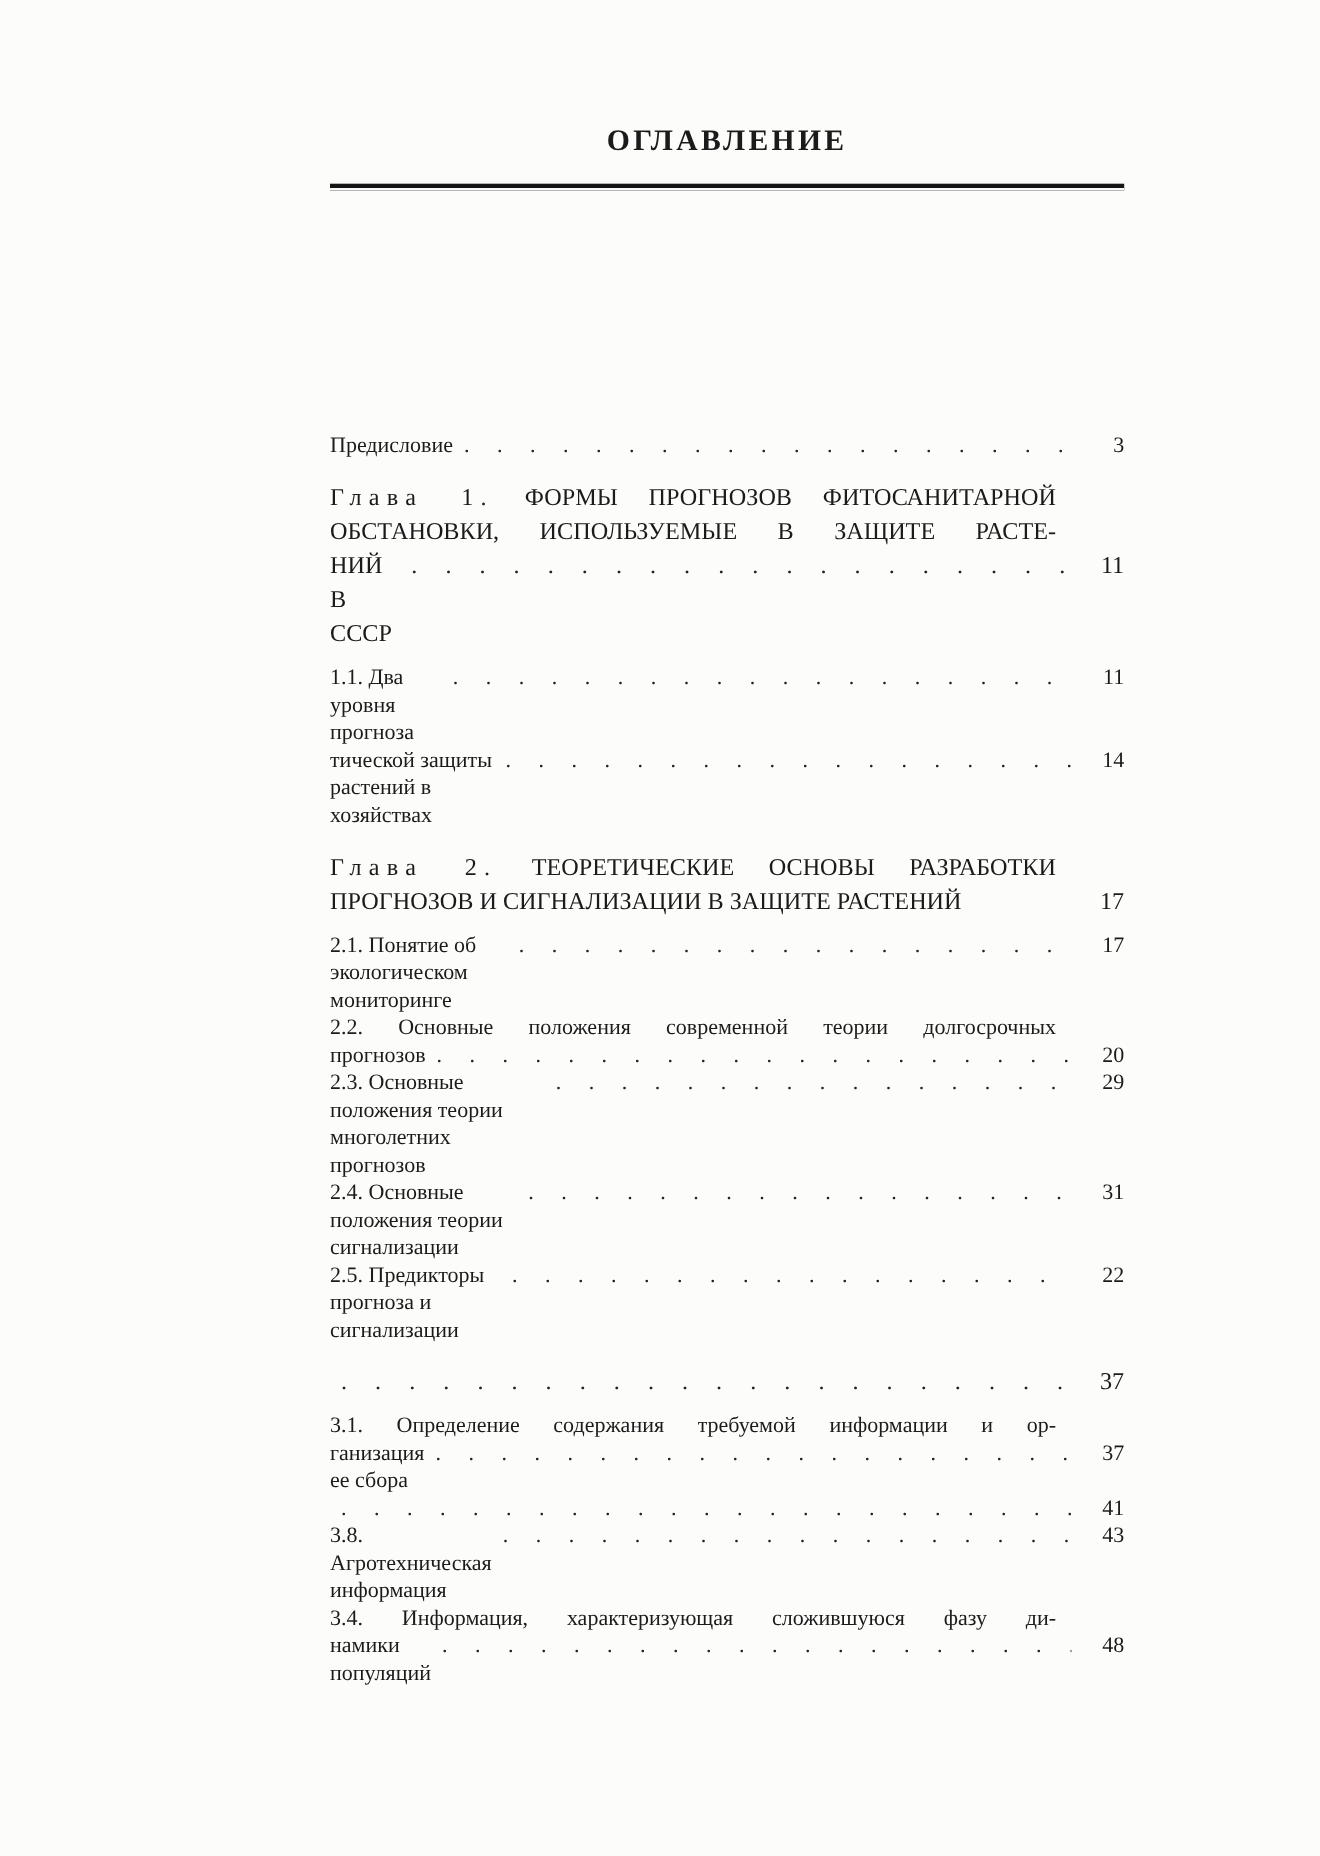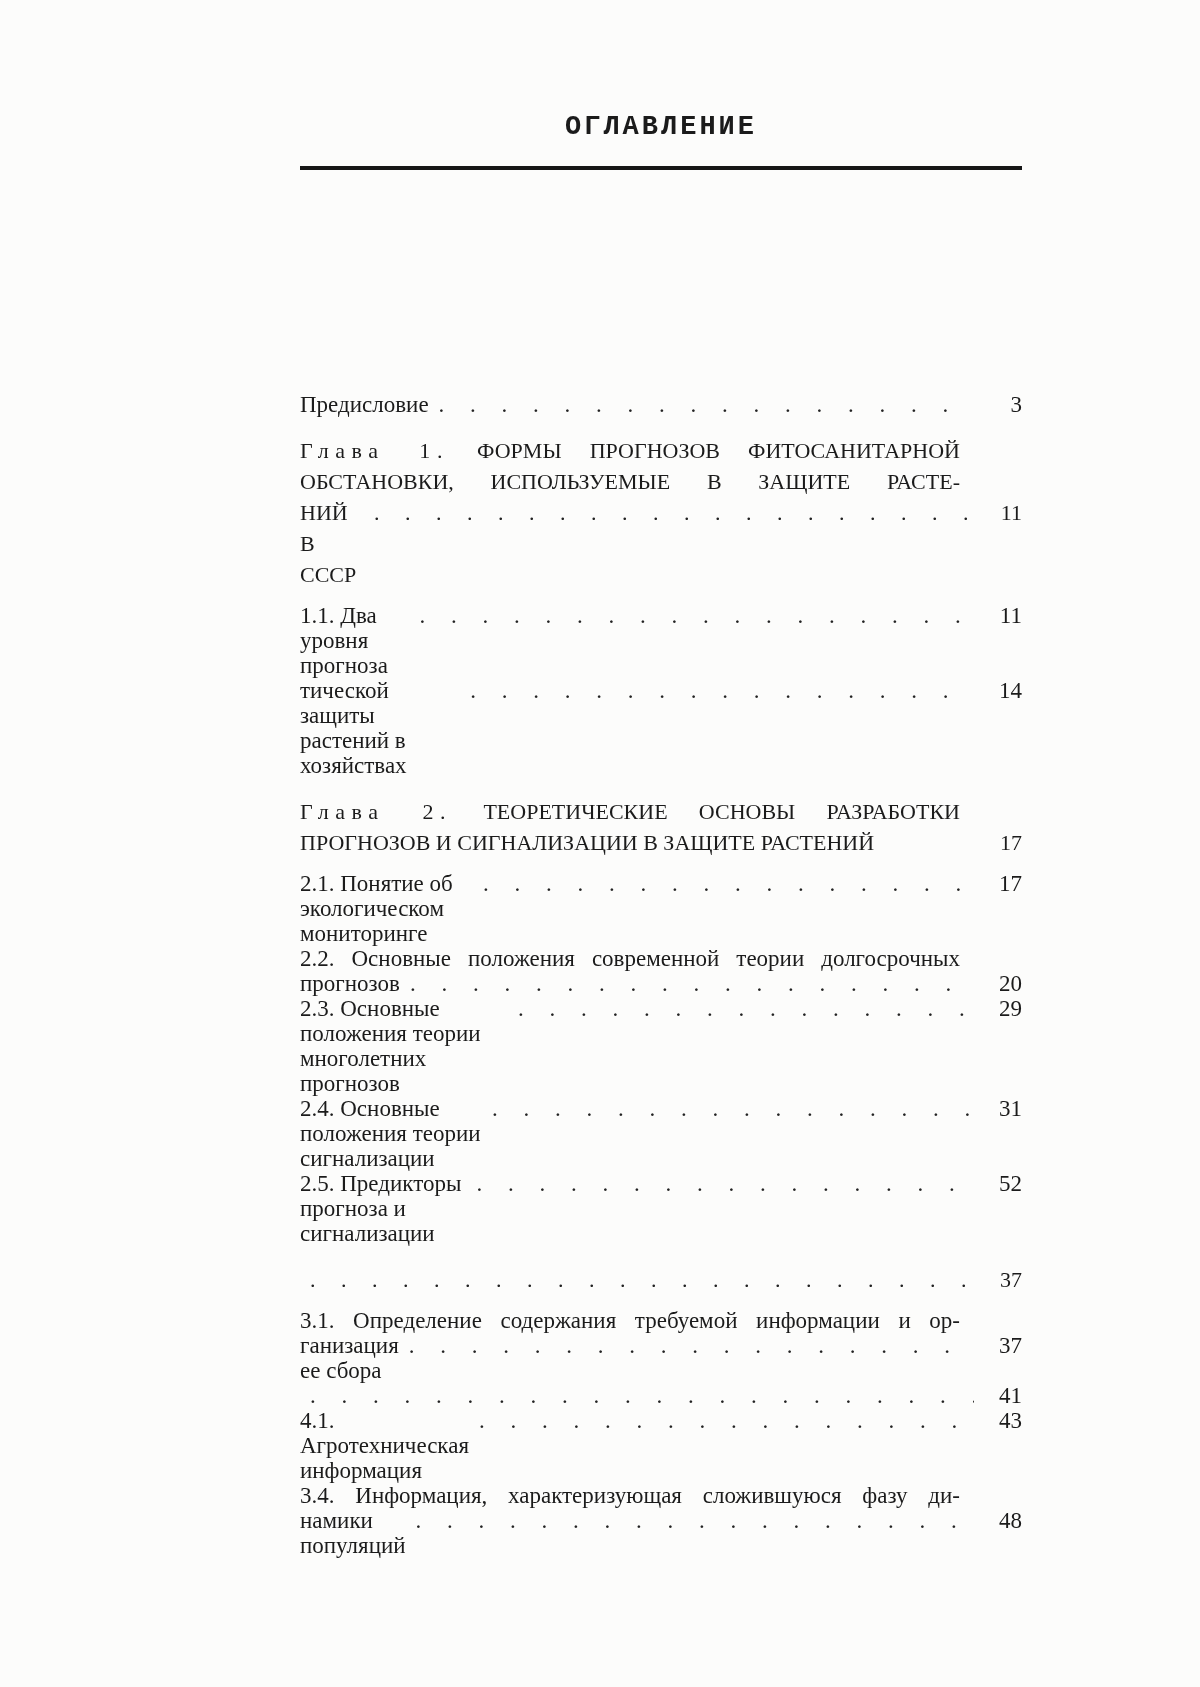--- a/index.html
+++ b/index.html
@@ -16,32 +16,31 @@
     position: absolute;
     left: 300px;
     top: 112px;
     width: 722px;
   }
   .doc-title {
     text-align: center;
     font-size: 27px;
     font-weight: bold;
     letter-spacing: 3px;
-    font-family: Liberation Mono, monospace;
   }
   .rule {
     height: 6px;
     background: #161616;
     margin-top: 24px;
     box-shadow: 0 -2px 0 #fcfcfb inset;
   }
   .toc { margin-top: 220px; }
 
   .entry.item {
-    font-size: 23px;
+    font-size: 20px;
     line-height: 25px;
   }
   .entry.chapter {
     font-size: 22px;
     font-weight: normal;
     line-height: 31px;
     margin: 18px 0 13px 0;
   }
   .chapter-label { letter-spacing: 0.3em; }
 
@@ -149,21 +148,21 @@
         <div class="line last">
           <span class="line-text">2.4. Основные положения теории сигнализации</span>
           <span class="leader dotted"></span>
           <span class="pagenum">31</span>
         </div>
       </div>
       <div class="entry item">
         <div class="line last">
           <span class="line-text">2.5. Предикторы прогноза и сигнализации</span>
           <span class="leader dotted"></span>
-          <span class="pagenum">52</span>
+          <span class="pagenum">22</span>
         </div>
       </div>
       <div class="entry chapter">
         <div class="line last">
           <span class="leader dotted"></span>
           <span class="pagenum">37</span>
         </div>
       </div>
       <div class="entry item">
         <div class="line fill"><span class="line-text">3.1. Определение содержания требуемой информации и ор-</span></div>
@@ -174,21 +173,21 @@
         </div>
       </div>
       <div class="entry item">
         <div class="line last">
           <span class="leader dotted"></span>
           <span class="pagenum">41</span>
         </div>
       </div>
       <div class="entry item">
         <div class="line last">
-          <span class="line-text">4.1. Агротехническая информация</span>
+          <span class="line-text">3.8. Агротехническая информация</span>
           <span class="leader dotted"></span>
           <span class="pagenum">43</span>
         </div>
       </div>
       <div class="entry item">
         <div class="line fill"><span class="line-text">3.4. Информация, характеризующая сложившуюся фазу ди-</span></div>
         <div class="line last">
           <span class="line-text">намики популяций</span>
           <span class="leader dotted"></span>
           <span class="pagenum">48</span>

